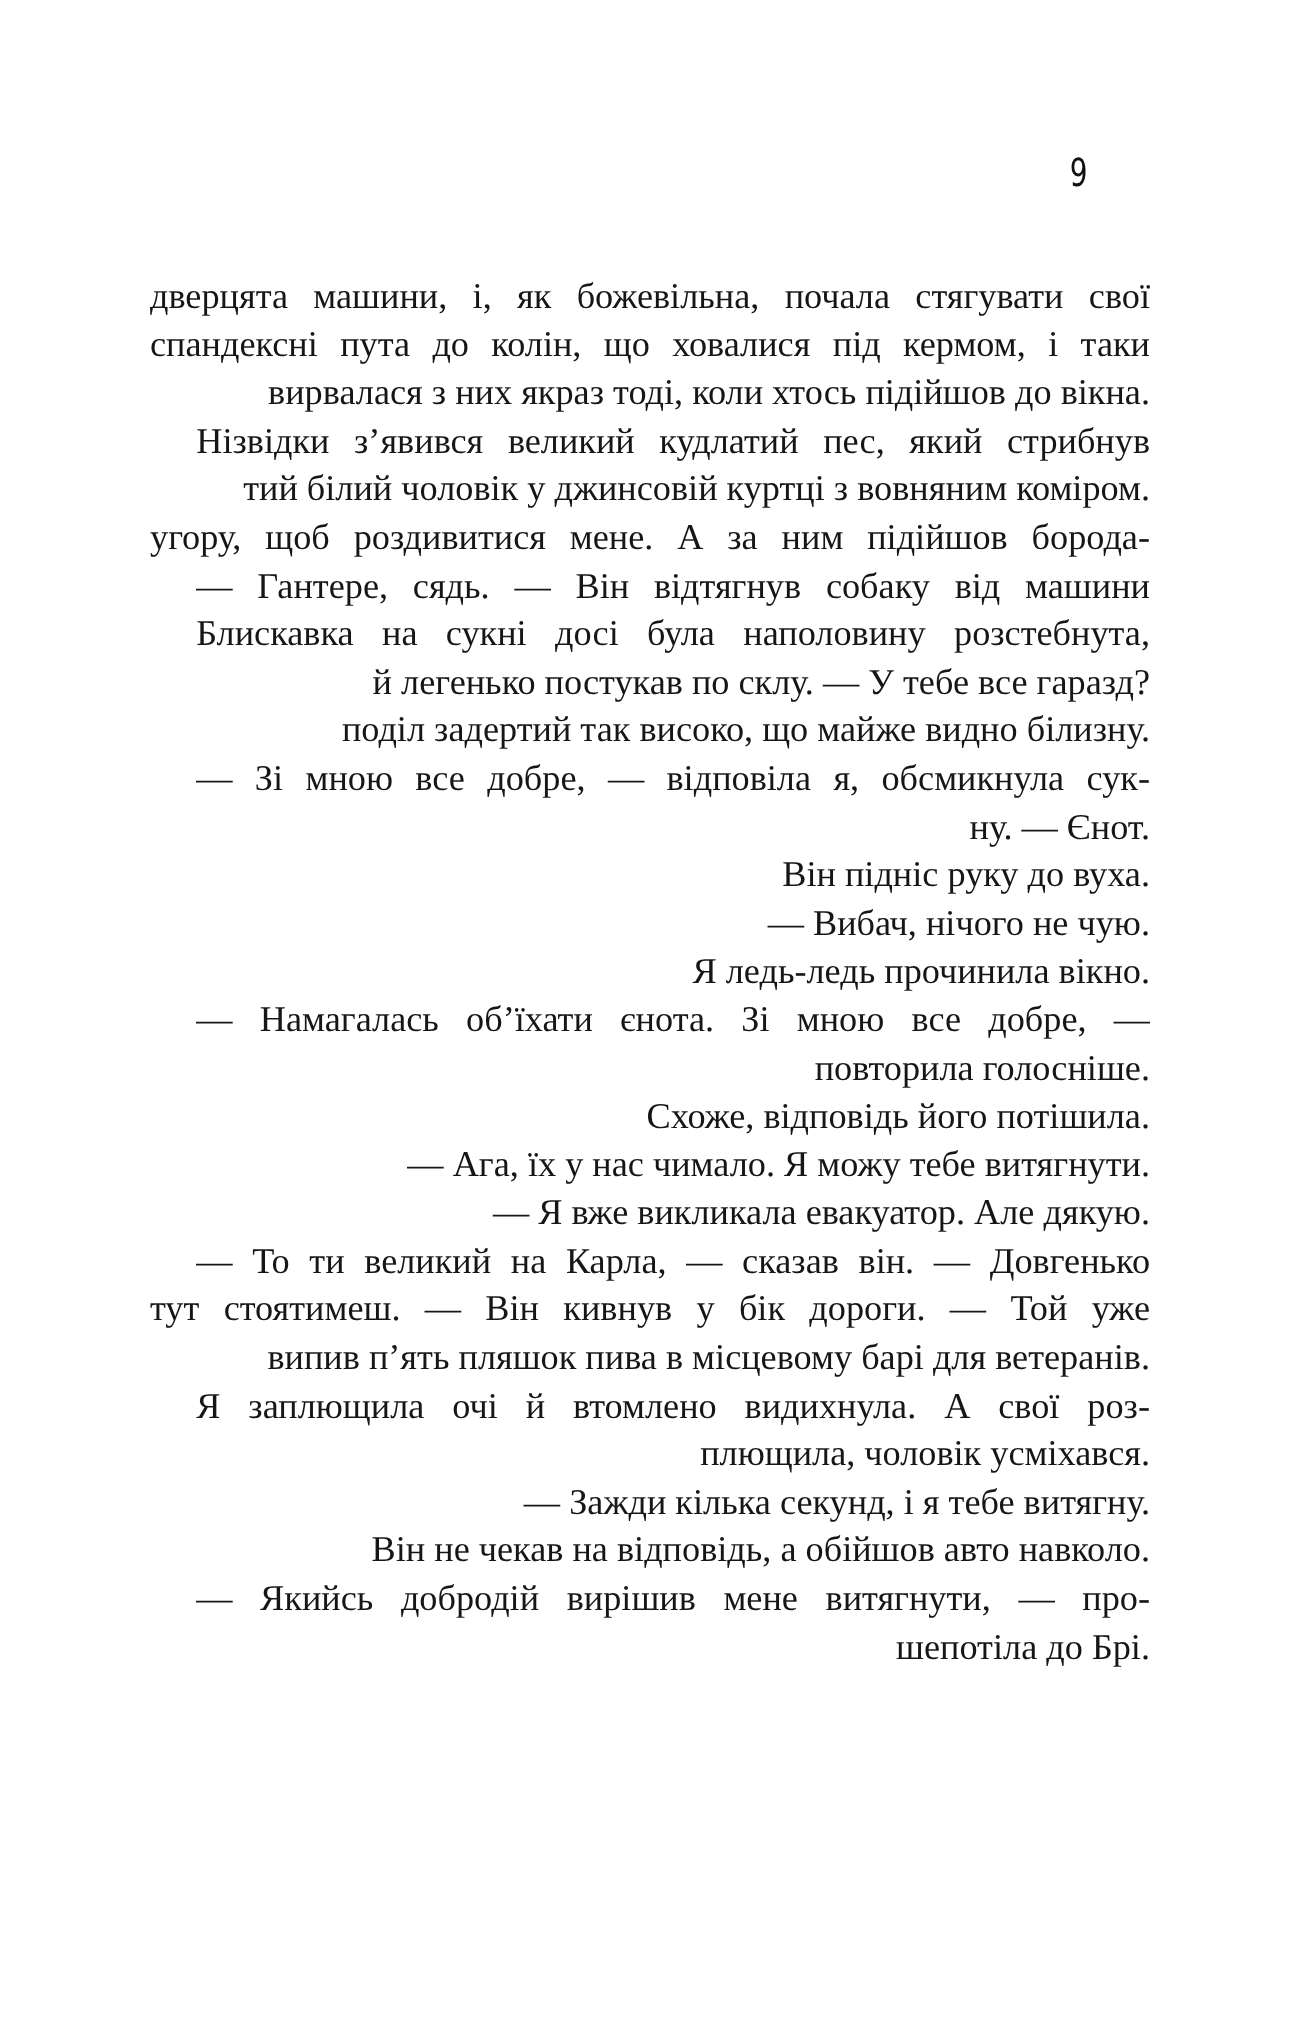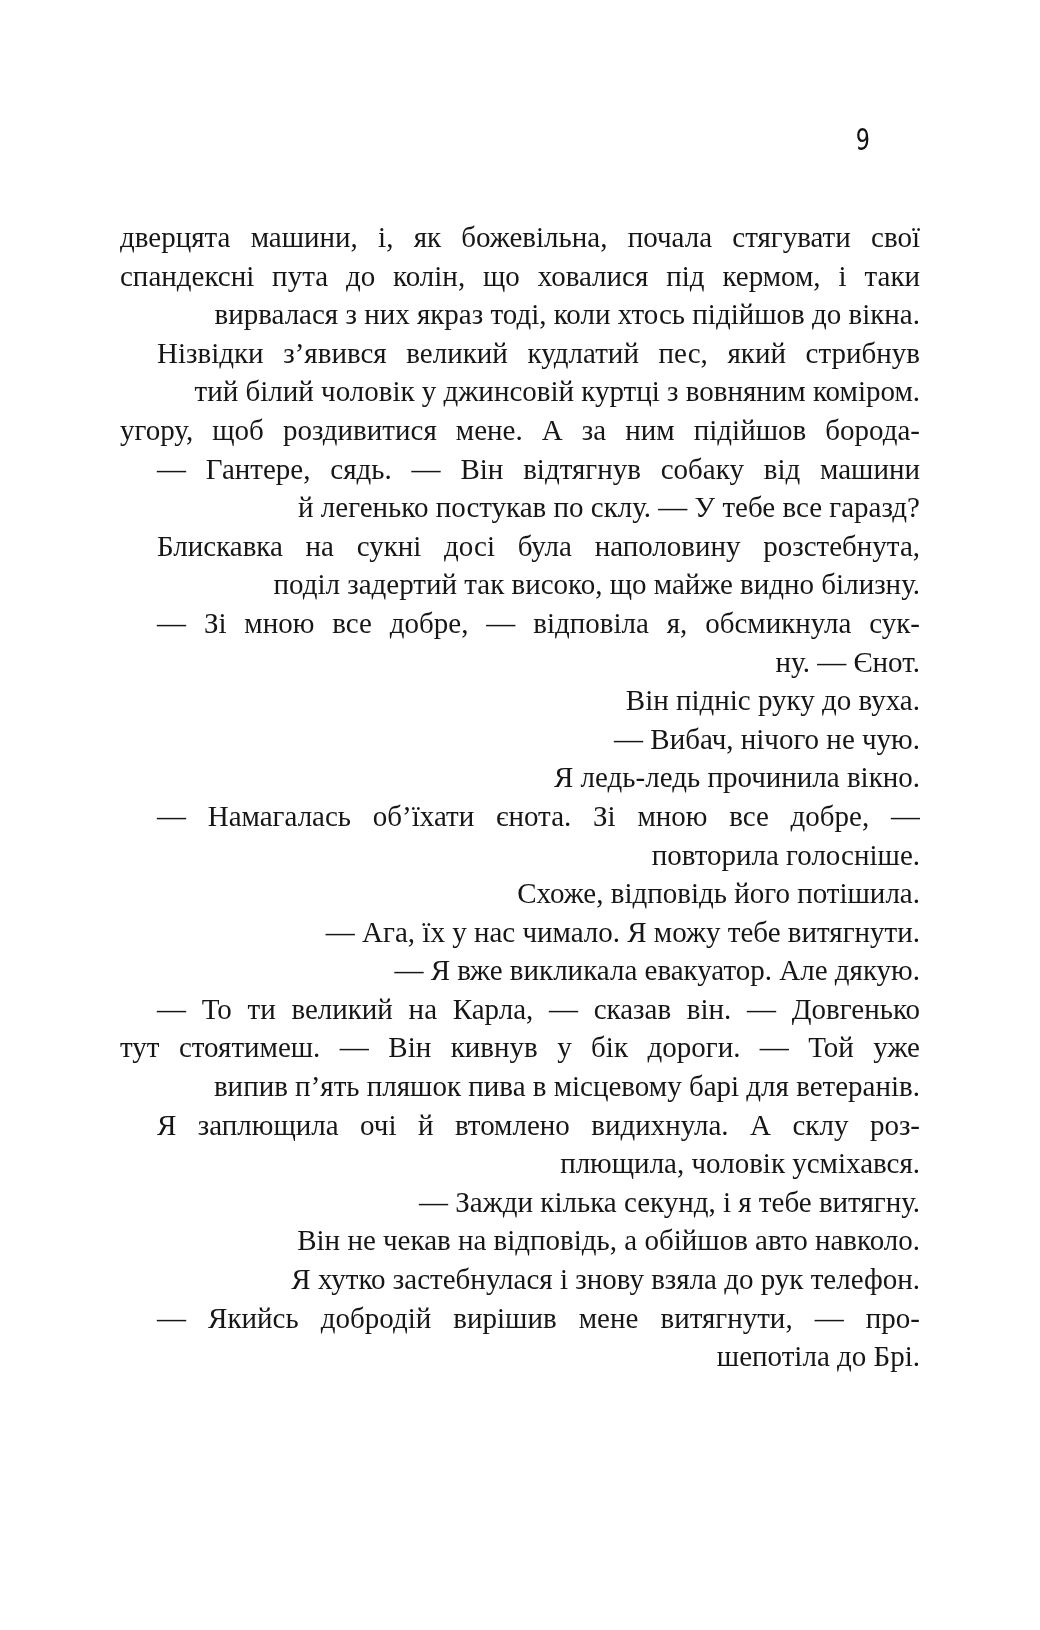--- a/index.html
+++ b/index.html
@@ -65,37 +65,36 @@
 <div class="book-page">
   <div class="page-number">9</div>
   <div class="text-block" id="text-block">
       <div class="line just">дверцята машини, і, як божевільна, почала стягувати свої</div>
       <div class="line just">спандексні пута до колін, що ховалися під кермом, і таки</div>
       <div class="line">вирвалася з них якраз тоді, коли хтось підійшов до вікна.</div>
       <div class="line just ind">Нізвідки з’явився великий кудлатий пес, який стрибнув</div>
       <div class="line">тий білий чоловік у джинсовій куртці з вовняним коміром.</div>
       <div class="line just">угору, щоб роздивитися мене. А за ним підійшов борода-</div>
       <div class="line just ind">— Гантере, сядь. — Він відтягнув собаку від машини</div>
+      <div class="line just ind">Блискавка на сукні досі була наполовину розстебнута,</div>
       <div class="line">й легенько постукав по склу. — У тебе все гаразд?</div>
-      <div class="line just ind">Блискавка на сукні досі була наполовину розстебнута,</div>
       <div class="line">поділ задертий так високо, що майже видно білизну.</div>
       <div class="line just ind">— Зі мною все добре, — відповіла я, обсмикнула сук-</div>
       <div class="line">ну. — Єнот.</div>
       <div class="line ind">Він підніс руку до вуха.</div>
       <div class="line ind">— Вибач, нічого не чую.</div>
       <div class="line ind">Я ледь-ледь прочинила вікно.</div>
       <div class="line just ind">— Намагалась об’їхати єнота. Зі мною все добре, —</div>
       <div class="line">повторила голосніше.</div>
       <div class="line ind">Схоже, відповідь його потішила.</div>
       <div class="line ind">— Ага, їх у нас чимало. Я можу тебе витягнути.</div>
       <div class="line ind">— Я вже викликала евакуатор. Але дякую.</div>
       <div class="line just ind">— То ти великий на Карла, — сказав він. — Довгенько</div>
       <div class="line just">тут стоятимеш. — Він кивнув у бік дороги. — Той уже</div>
       <div class="line">випив п’ять пляшок пива в місцевому барі для ветеранів.</div>
-      <div class="line just ind">Я заплющила очі й втомлено видихнула. А склу роз-</div>
+      <div class="line just ind">Я заплющила очі й втомлено видихнула. А свої роз-</div>
       <div class="line">плющила, чоловік усміхався.</div>
       <div class="line ind">— Зажди кілька секунд, і я тебе витягну.</div>
       <div class="line ind">Він не чекав на відповідь, а обійшов авто навколо.</div>
-      <div class="line ind">Я хутко застебнулася і знову взяла до рук телефон.</div>
       <div class="line just ind">— Якийсь добродій вирішив мене витягнути, — про-</div>
       <div class="line">шепотіла до Брі.</div>
     </div>
 </div>
 
 </body></html>

